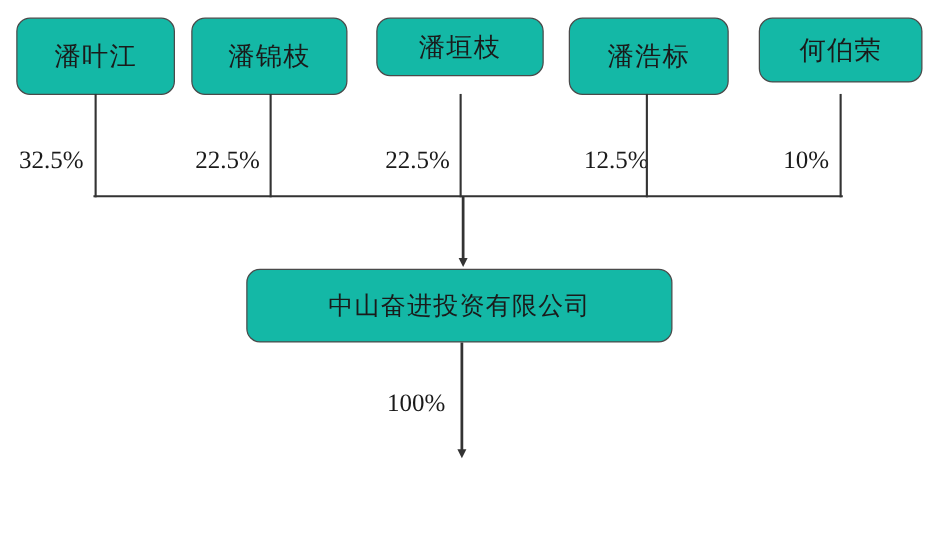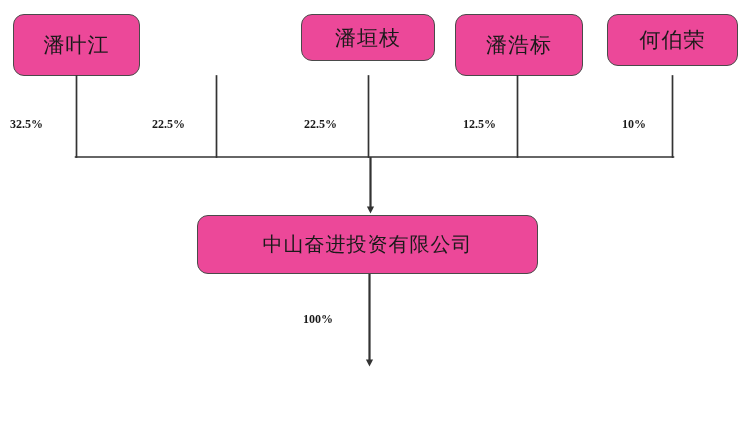--- a/index.html
+++ b/index.html
@@ -13,62 +13,64 @@
   #diagram-canvas {
     position: relative;
     width: 752px;
     height: 445px;
     background: #ffffff;
     overflow: hidden;
   }
   .node-box {
     position: absolute;
     box-sizing: border-box;
-    background: #ec4899;
+    background: #14b8a6;
     border: 1.6px solid #4a4a4a;
     border-radius: 11px;
     display: flex;
     align-items: center;
     justify-content: center;
     color: #1a1a1a;
     letter-spacing: 1px;
   }
   .shareholder-box {
     font-size: 21px;
   }
   .company-box {
     font-size: 20px;
   }
   .edge-label {
     position: absolute;
-    font-size: 12px;
+    font-size: 20px;
     color: #1a1a1a;
     white-space: nowrap;
-    text-align: left;
+    text-align: center;
     font-family: "Liberation Serif", "DejaVu Serif", serif;
-    font-weight: bold;
   }
   #connector-layer {
     position: absolute;
     left: 0;
     top: 0;
     width: 752px;
     height: 445px;
     pointer-events: none;
   }
 </style>
 </head>
 <body>
 
 <div id="diagram-canvas">
 
   <div class="node-box shareholder-box" style="left:13px; top:14px; width:127px; height:62px;">
     <span>潘叶江</span>
   </div>
 
+  <div class="node-box shareholder-box" style="left:153px; top:14px; width:125px; height:62px;">
+    <span>潘锦枝</span>
+  </div>
 
   <div class="node-box shareholder-box" style="left:301px; top:14px; width:134px; height:47px;">
     <span>潘垣枝</span>
   </div>
 
   <div class="node-box shareholder-box" style="left:455px; top:14px; width:128px; height:62px;">
     <span>潘浩标</span>
   </div>
 
   <div class="node-box shareholder-box" style="left:607px; top:14px; width:131px; height:52px;">

